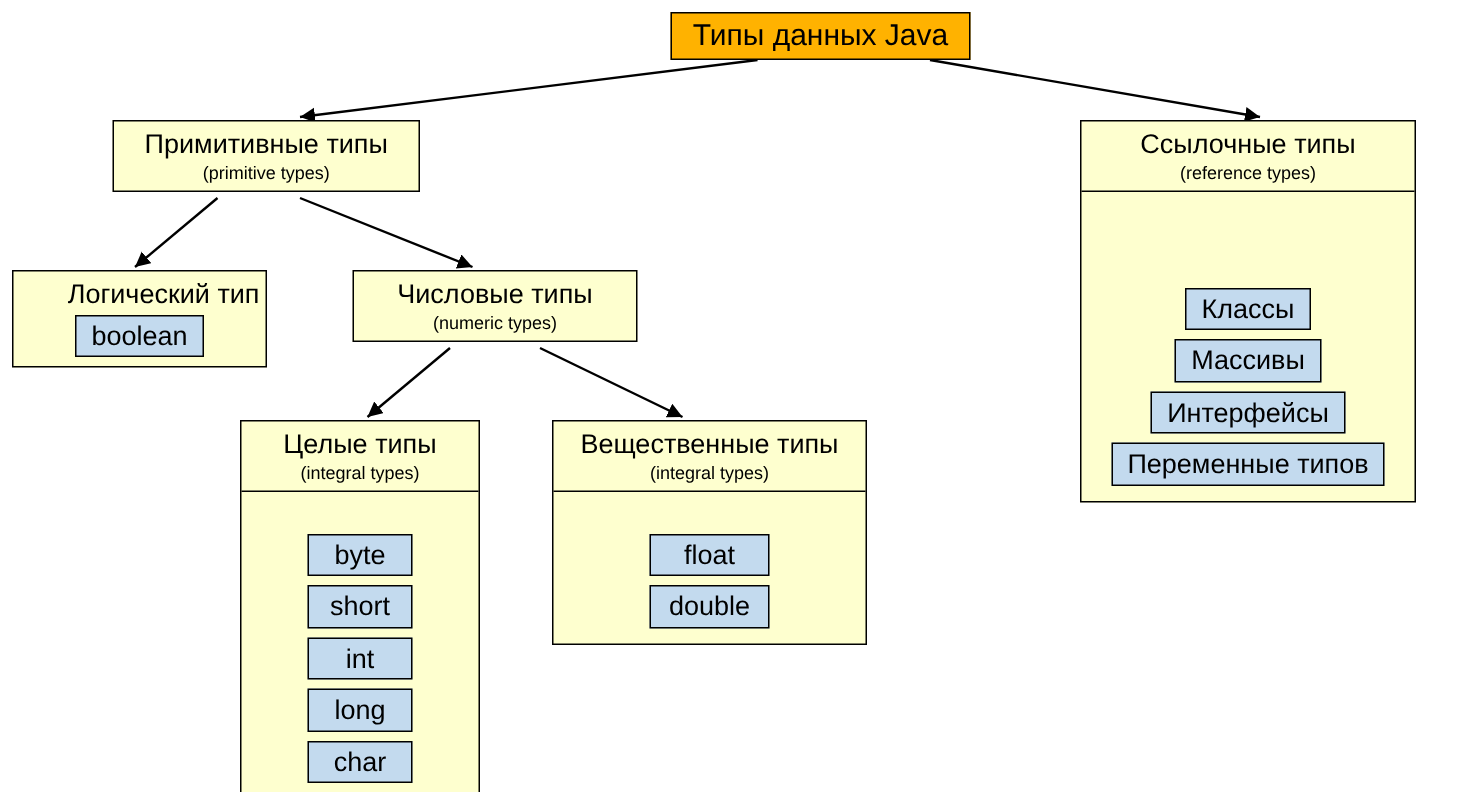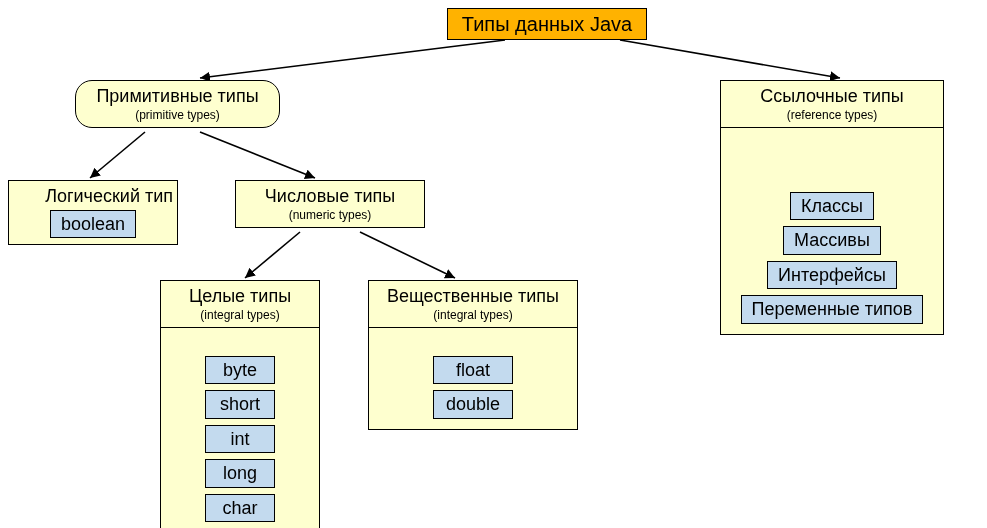--- a/index.html
+++ b/index.html
@@ -106,21 +106,21 @@
 
     <line x1="238" y1="334" x2="238" y2="356" stroke="#000" stroke-width="1.6" marker-end="url(#ah)"></line>
 
     <line x1="472" y1="334" x2="472" y2="356" stroke="#000" stroke-width="1.6" marker-end="url(#ah)"></line>
   </svg>
 
   <div class="root-box" style="left:447px; top:8px; width:200px; height:32px;">
     <span>Типы данных Java</span>
   </div>
 
-  <div class="box" style="left:75px; top:80px; width:205px;border-radius:17px;">
+  <div class="box" style="left:75px; top:80px; width:205px;">
     <div class="box-header">
       <span>Примитивные типы</span>
       <span class="sub">(primitive types)</span>
     </div>
   </div>
 
   <div class="box" style="left:720px; top:80px; width:224px;">
     <div class="box-header">
       <span>Ссылочные типы</span>
       <span class="sub">(reference types)</span>

